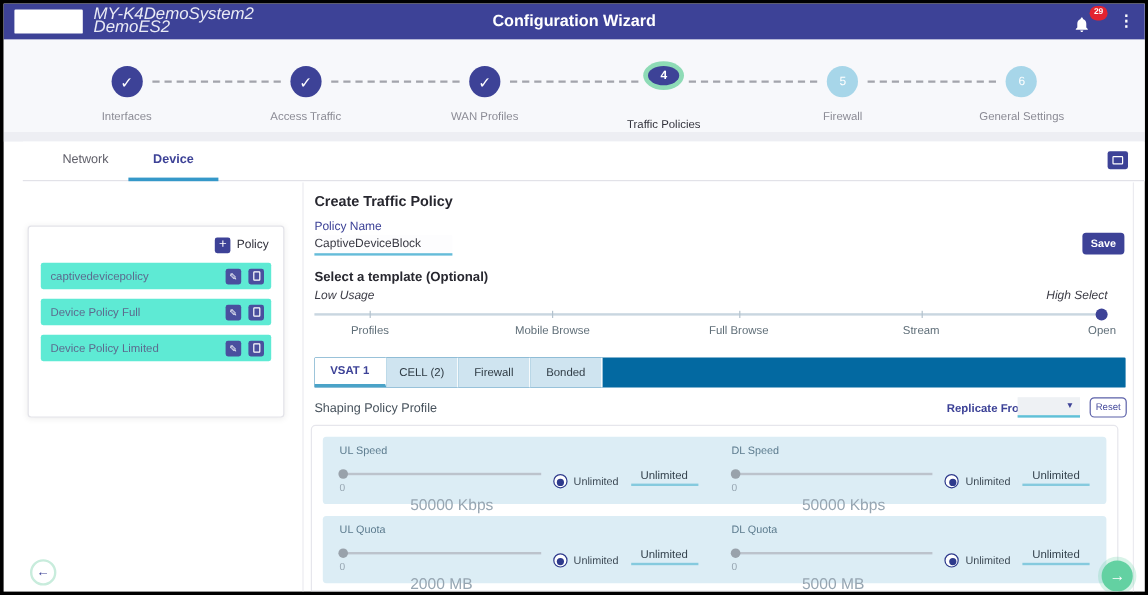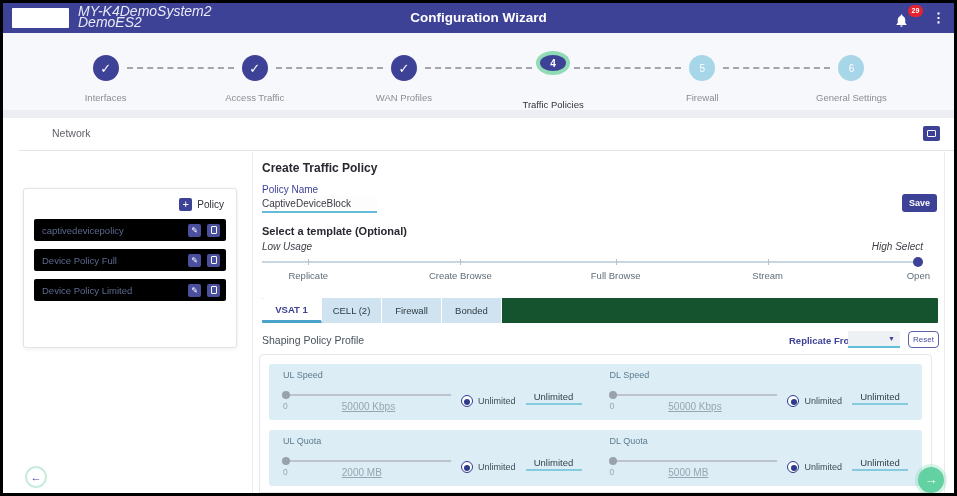--- a/index.html
+++ b/index.html
@@ -43,21 +43,21 @@
   
   .content-divider { position:absolute; left:249px; top:149px; bottom:0; width:1px; background:#ebebf0; }
   .right-line { position:absolute; left:941px; top:149px; bottom:0; width:1px; background:#ebebf0; }
 
   
   .policy-card { position:absolute; left:20px; top:185px; width:214px; height:160px; background:#fff;
                  border:1px solid #e3e3e9; border-radius:3px; box-shadow:0 1px 5px rgba(0,0,0,0.07); }
   .policy-add-row { display:flex; justify-content:flex-end; align-items:center; gap:5px; padding:9px 12px 8px; }
   .plus-box { width:13px; height:13px; background:#3d4297; border-radius:2px; color:#fff; font-size:11px; line-height:12px; text-align:center; }
   .policy-add-label { font-size:10px; color:#2f2f3a; }
-  .policy-item { height:22px; margin:0 10px 8px; background:#000000; border-radius:2px; display:flex; align-items:center; cursor:pointer; }
+  .policy-item { height:22px; margin:0 10px 8px; background:#5eead4; border-radius:2px; display:flex; align-items:center; cursor:pointer; }
   .policy-item-name { flex:1; font-size:9.5px; color:#5c6a8e; padding-left:8px; }
   .icon-btn { width:13px; height:13px; background:#4a4f9e; border-radius:2px; margin-right:6px; position:relative; cursor:pointer; }
   .icon-btn.edit { color:#fff; font-size:8px; line-height:13px; text-align:center; }
   .icon-btn.del span { position:absolute; left:3.5px; top:2.5px; width:6px; height:8px; border:1.5px solid #fff; border-radius:1px; display:block; }
 
   
   .main-title { position:absolute; left:259px; top:158px; font-size:12px; font-weight:bold; color:#27272f; }
   .pn-label { position:absolute; left:259px; top:181px; font-size:10px; color:#3d4297; }
   .pn-input { position:absolute; left:259px; top:193px; width:115px; height:17px; border:none; border-bottom:2px solid #65bcd9;
               font-size:10px; color:#3a3a44; background:#fdfdfe; outline:none; font-family:"Liberation Sans",sans-serif; }
@@ -67,21 +67,21 @@
   .tpl-heading { position:absolute; left:259px; top:222px; font-size:11px; font-weight:bold; color:#27272f; }
   .low-usage  { position:absolute; left:259px; top:238px; font-size:10px; font-style:italic; color:#3c3c46; }
   .high-usage { position:absolute; left:840px; top:238px; width:80px; text-align:right; font-size:10px; font-style:italic; color:#3c3c46; }
   .tpl-track-wrap { position:absolute; left:259px; top:255px; width:661px; height:24px; }
   .tpl-track { position:absolute; left:0; right:0; top:3px; height:2px; background:#c9d6e0; }
   .tpl-tick { position:absolute; top:1px; width:1px; height:6px; background:#b3c2ce; }
   .tpl-knob { position:absolute; top:-1px; width:10px; height:10px; border-radius:50%; background:#3d4297; transform:translateX(-50%); cursor:pointer; }
   .tpl-opt { position:absolute; top:12px; transform:translateX(-50%); font-size:9.5px; color:#5f6e78; white-space:nowrap; cursor:pointer; }
 
   
-  .ptabs { position:absolute; left:259px; top:295px; width:676px; height:25px; background:#14532d; display:flex; border-radius:1px; overflow:hidden; }
+  .ptabs { position:absolute; left:259px; top:295px; width:676px; height:25px; background:#0369a1; display:flex; border-radius:1px; overflow:hidden; }
   .ptab { width:60px; height:100%; font-size:9.5px; display:flex; align-items:center; justify-content:center;
           background:#cfe4f0; color:#2f3b44; border-right:1px solid #fff; cursor:pointer; }
   .ptab.active { background:#fff; color:#3d4297; font-weight:bold; border-bottom:3px solid #4aa3c8; }
 
   .shaping-title { position:absolute; left:259px; top:331px; font-size:10.5px; color:#47525c; }
   .replicate-label { position:absolute; left:786px; top:332px; font-size:9.5px; font-weight:bold; color:#3d4297; }
   .replicate-dd { position:absolute; left:845px; top:328px; width:52px; height:17px; background:#eef1f4; border-bottom:2px solid #5fc0d8; cursor:pointer; }
   .replicate-dd .arrow { position:absolute; right:5px; top:4px; font-size:7px; color:#3d4297; }
   .reset-btn { position:absolute; left:905px; top:328px; width:31px; height:17px; background:#fff; border:1px solid #5b60a8; border-radius:4px;
                color:#4a4f9e; font-size:8px; cursor:pointer; font-family:"Liberation Sans",sans-serif; }
@@ -92,21 +92,21 @@
   .strip { position:absolute; left:9px; right:9px; height:56px; background:#dcedf5; border-radius:3px; display:flex; }
   .strip.row1 { top:9px; }
   .strip.row2 { top:75px; }
   .s-panel { flex:1; padding:6px 14px 0; position:relative; }
   .s-label { font-size:9px; color:#5c7b8e; }
   .s-row { display:flex; align-items:center; margin-top:9px; }
   .s-track-wrap { flex:1; position:relative; height:24px; margin-right:10px; }
   .s-track { position:absolute; left:0; right:0; top:5px; height:2px; background:#bcc3cc; }
   .s-dot { position:absolute; left:-1px; top:2px; width:8px; height:8px; border-radius:50%; background:#99a2ab; cursor:pointer; }
   .s-min { position:absolute; left:0; top:12px; font-size:8.5px; color:#97a6b2; }
-  .s-max { position:absolute; left:35%; top:12px; font-size:10px; color:#97a6b2;text-decoration:underline; }
+  .s-max { position:absolute; left:35%; top:24px; font-size:13px; color:#97a6b2; }
   .radio { width:12px; height:12px; border:1.5px solid #2e3a8c; border-radius:50%; position:relative; background:#fff; flex:none; cursor:pointer; }
   .radio span { position:absolute; left:2.5px; top:2.5px; width:6px; height:6px; background:#2e3a8c; border-radius:50%; }
   .radio-label { font-size:9px; color:#3f4c57; margin:0 10px 0 5px; }
   .s-input { width:56px; height:16px; border:none; border-bottom:2px solid #85cade; background:transparent; text-align:center;
              font-size:9.5px; color:#34424d; outline:none; margin-top:-8px; font-family:"Liberation Sans",sans-serif; }
 
   
   .back-btn { position:absolute; left:22px; top:463px; width:22px; height:22px; border-radius:50%; background:#fff;
               border:2px solid #c8ecdc; color:#3d4297; font-size:11px; line-height:18px; text-align:center; cursor:pointer; }
   .fwd-btn { position:absolute; left:915px; top:464px; width:26px; height:26px; border-radius:50%; background:#63d1a2;
@@ -157,20 +157,21 @@
     </div>
     <div class="step">
       <div class="circle pending">6</div>
       <div class="step-label">General Settings</div>
     </div>
   </div>
   <div class="band"></div>
 
   <div class="tabbar">
     <div class="tab-network">Network</div>
+    <div class="tab-device">Device</div>
     <div class="panel-toggle">
         <span></span>
       </div>
   </div>
 
   <div class="content-divider"></div>
   <div class="right-line"></div>
 
   <div class="policy-card">
     <div class="policy-add-row">
@@ -208,22 +209,22 @@
   <div class="tpl-heading">Select a template (Optional)</div>
   <div class="low-usage">Low Usage</div>
   <div class="high-usage">High Select</div>
   <div class="tpl-track-wrap">
     <div class="tpl-track"></div>
     <div class="tpl-tick" style="left:7%"></div>
     <div class="tpl-tick" style="left:30%"></div>
     <div class="tpl-tick" style="left:53.5%"></div>
     <div class="tpl-tick" style="left:76.5%"></div>
     <div class="tpl-knob" style="left:99.3%"></div>
-    <span class="tpl-opt" style="left:7%">Replicate</span>
-    <span class="tpl-opt" style="left:30%">Create Browse</span>
+    <span class="tpl-opt" style="left:7%">Profiles</span>
+    <span class="tpl-opt" style="left:30%">Mobile Browse</span>
     <span class="tpl-opt" style="left:53.5%">Full Browse</span>
     <span class="tpl-opt" style="left:76.5%">Stream</span>
     <span class="tpl-opt" style="left:99.3%">Open</span>
   </div>
 
   <div class="ptabs">
     <div class="ptab active">VSAT 1</div>
     <div class="ptab">CELL (2)</div>
     <div class="ptab">Firewall</div>
     <div class="ptab">Bonded</div>

